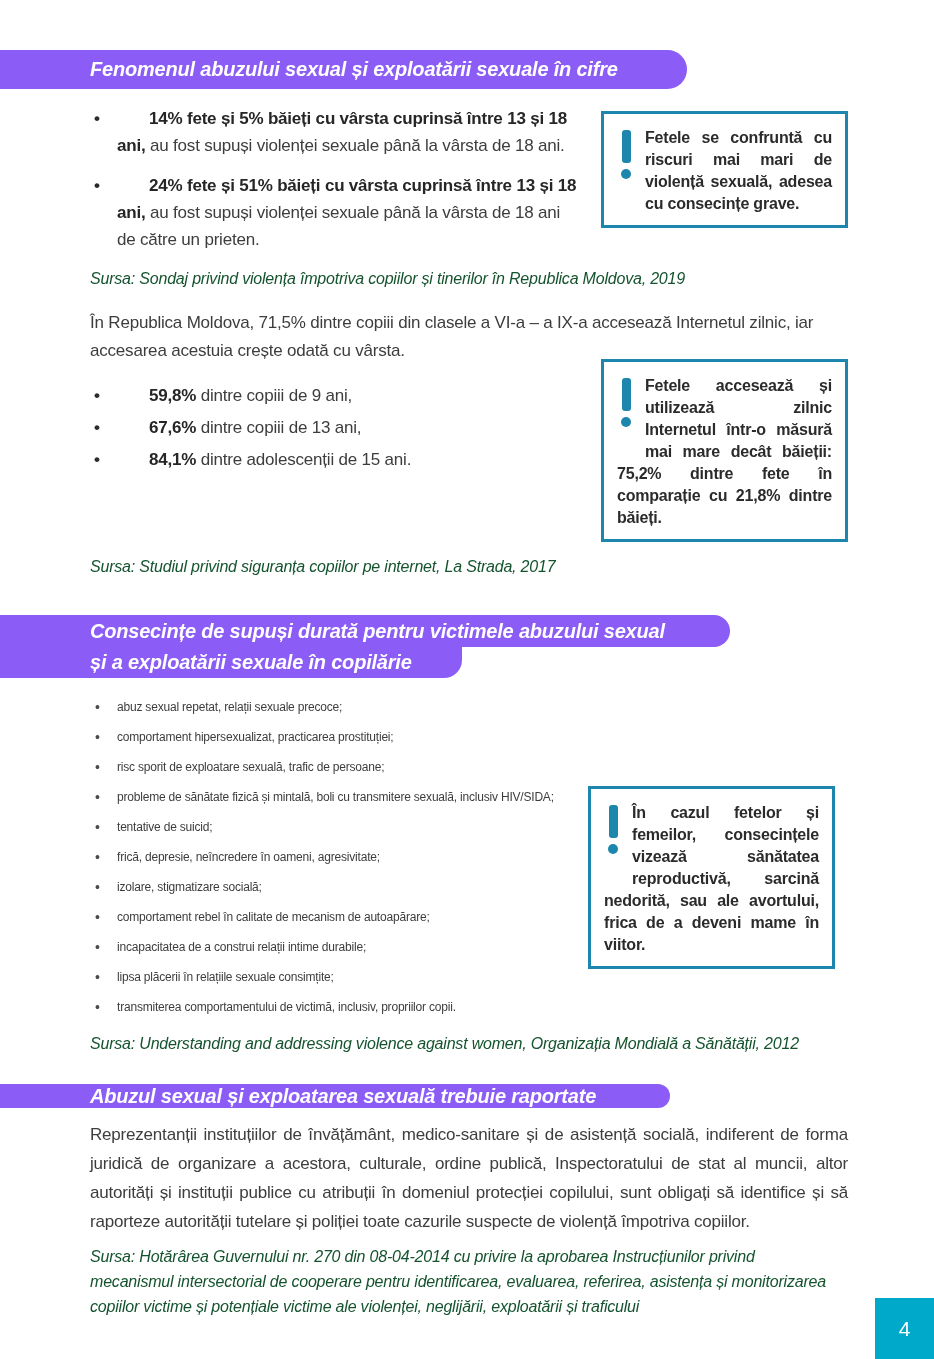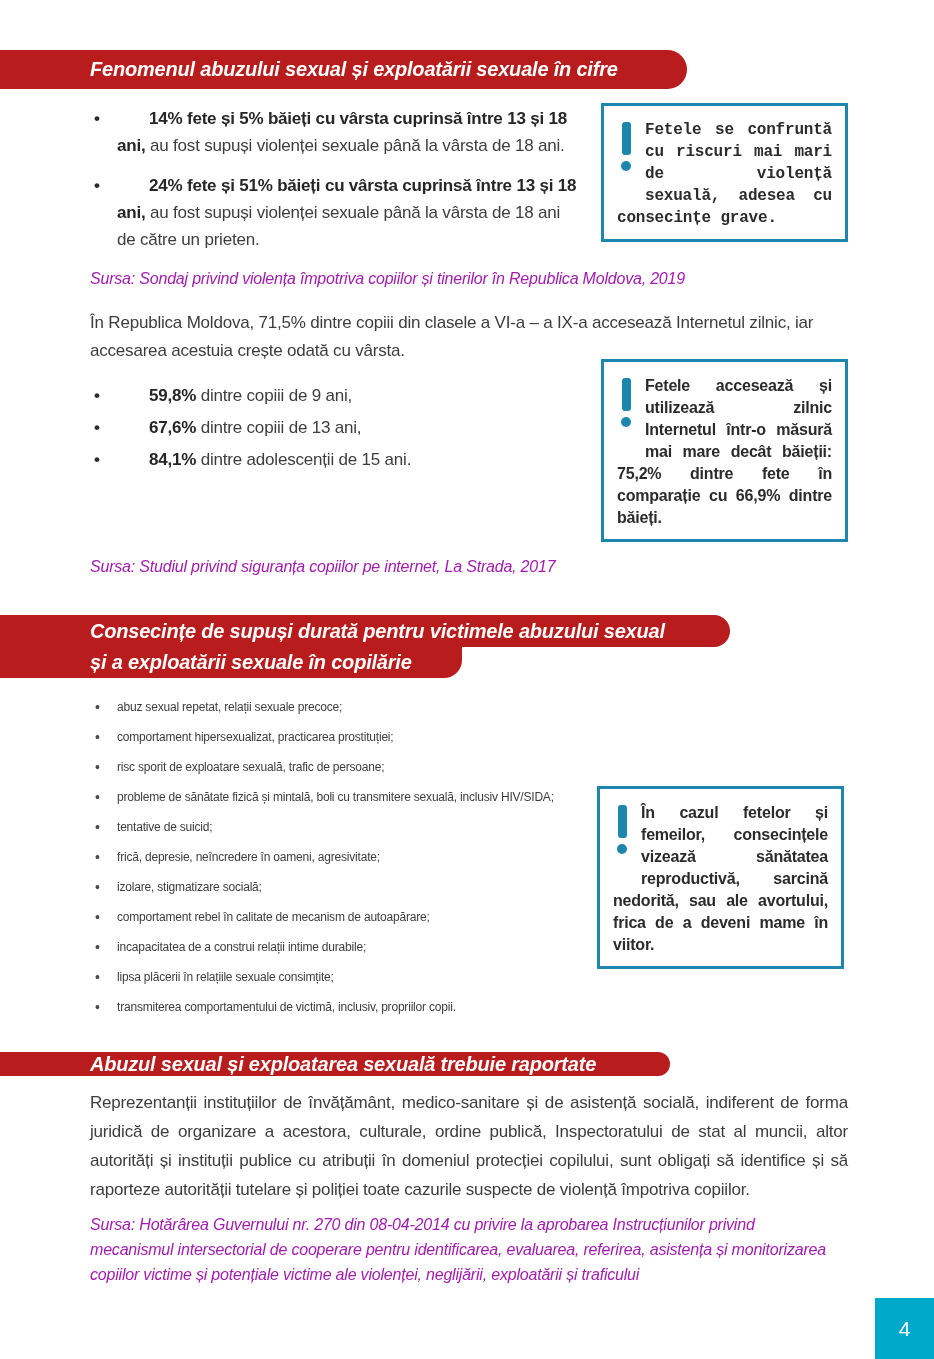--- a/index.html
+++ b/index.html
@@ -3,44 +3,44 @@
 <meta charset="utf-8">
 <style>
   html,body{margin:0;padding:0;background:#e8e8e8;}
   .page{
     position:relative;width:934px;height:1359px;background:#ffffff;
     font-family:"Liberation Sans",sans-serif;color:#3d3d3d;overflow:hidden;
     margin:0 auto;letter-spacing:-0.2px;
   }
   
   .hbar{
-    background:#b91c1c;color:#ffffff;font-style:italic;font-weight:700;
+    background:#8b5cf6;color:#ffffff;font-style:italic;font-weight:700;
     font-size:20px;box-sizing:border-box;display:flex;align-items:center;
     padding-left:90px;letter-spacing:-0.2px;
   }
   .hbar.one{width:687px;height:39px;border-radius:0 20px 20px 0;margin-top:50px;}
   .hblob{margin-top:36px;}
   .hblob .hb-l1{width:730px;height:32px;border-radius:0 18px 18px 0;}
   .hblob .hb-l2{width:462px;height:31px;border-radius:0 0 18px 0;}
   .hbar.three{width:670px;height:24px;border-radius:0 20px 20px 0;margin-top:28px;}
   
   .content{padding:0 86px 0 90px;}
   section{display:flow-root;}
   
   .callout{
     float:right;width:247px;box-sizing:border-box;background:#ffffff;
     border:3px solid #1d86ac;padding:13px 13px 10px 13px;
   }
   .callout p{
     margin:0;font-weight:700;font-size:16px;line-height:22px;
     text-align:justify;color:#2b2b2b;letter-spacing:-0.2px;
   }
-  .c1{margin:14px 0 12px 18px;font-family:Liberation Mono, monospace;}
+  .c1{margin:22px 0 12px 18px;}
   .c2{margin:-6px 0 12px 18px;}
-  .c3{margin:2px 4px 12px 18px;}
+  .c3{margin:2px 13px 12px 18px;}
   .excl{
     float:left;width:14px;height:66px;margin:3px 12px 0 2px;
     display:flex;flex-direction:column;align-items:center;
   }
   .excl .bar{width:9px;height:33px;background:#1d86ac;border-radius:3px;}
   .excl .dot{width:10px;height:10px;background:#1d86ac;border-radius:50%;margin-top:6px;}
   
   .blist{margin-top:16px;}
   .bitem{
     position:relative;padding-left:27px;font-size:17px;line-height:27px;
@@ -58,21 +58,21 @@
     margin-bottom:3px;
   }
   .citem::before{
     content:"\2022";position:absolute;left:5px;top:0;color:#4a4a4a;font-size:14px;
   }
   
   .intro{font-size:17px;line-height:28px;margin:18px 0 0 0;}
   .para{font-size:17px;line-height:29px;margin:12px 0 0 0;text-align:justify;}
   .source{
     clear:both;font-style:italic;font-size:16px;line-height:25px;
-    color:#a21caf;margin:10px 0 0 0;
+    color:#14532d;margin:10px 0 0 0;
   }
   .source.last{margin-top:8px;width:742px;}
   
   .pagenum{
     position:absolute;right:0;bottom:0;width:59px;height:61px;
     background:#00a9c9;color:#ffffff;display:flex;align-items:center;
     justify-content:center;font-size:21px;
   }
 </style>
 </head>
@@ -106,21 +106,21 @@
     </section>
 
     <section>
       <p class="intro">În Republica Moldova, 71,5% dintre copiii din clasele a VI-a – a IX-a accesează Internetul zilnic, iar accesarea acestuia crește odată cu vârsta.</p>
       <div style="display:flow-root;">
         <aside class="callout c2">
           <span class="excl">
             <span class="bar"></span>
             <span class="dot"></span>
           </span>
-          <p>Fetele accesează și utilizează zilnic Internetul într-o măsură mai mare decât băieții: 75,2% dintre fete în comparație cu 66,9% dintre băieți.</p>
+          <p>Fetele accesează și utilizează zilnic Internetul într-o măsură mai mare decât băieții: 75,2% dintre fete în comparație cu 21,8% dintre băieți.</p>
         </aside>
         <div class="blist pct">
           <div class="bitem">
             <span class="bd">59,8%</span><span> dintre copiii de 9 ani,</span>
           </div>
           <div class="bitem">
             <span class="bd">67,6%</span><span> dintre copiii de 13 ani,</span>
           </div>
           <div class="bitem">
             <span class="bd">84,1%</span><span> dintre adolescenții de 15 ani.</span>
@@ -156,20 +156,21 @@
         </aside>
         <div class="citem">probleme de sănătate fizică și mintală, boli cu transmitere sexuală, inclusiv HIV/SIDA;</div>
         <div class="citem">tentative de suicid;</div>
         <div class="citem">frică, depresie, neîncredere în oameni, agresivitate;</div>
         <div class="citem">izolare, stigmatizare socială;</div>
         <div class="citem">comportament rebel în calitate de mecanism de autoapărare;</div>
         <div class="citem">incapacitatea de a construi relații intime durabile;</div>
         <div class="citem">lipsa plăcerii în relațiile sexuale consimțite;</div>
         <div class="citem">transmiterea comportamentului de victimă, inclusiv, propriilor copii.</div>
       </div>
+      <p class="source">Sursa: Understanding and addressing violence against women, Organizația Mondială a Sănătății, 2012</p>
     </section>
   </div>
 
   <div class="hbar three">
     <span>Abuzul sexual și exploatarea sexuală trebuie raportate</span>
   </div>
 
   <div class="content">
 
     <section>

